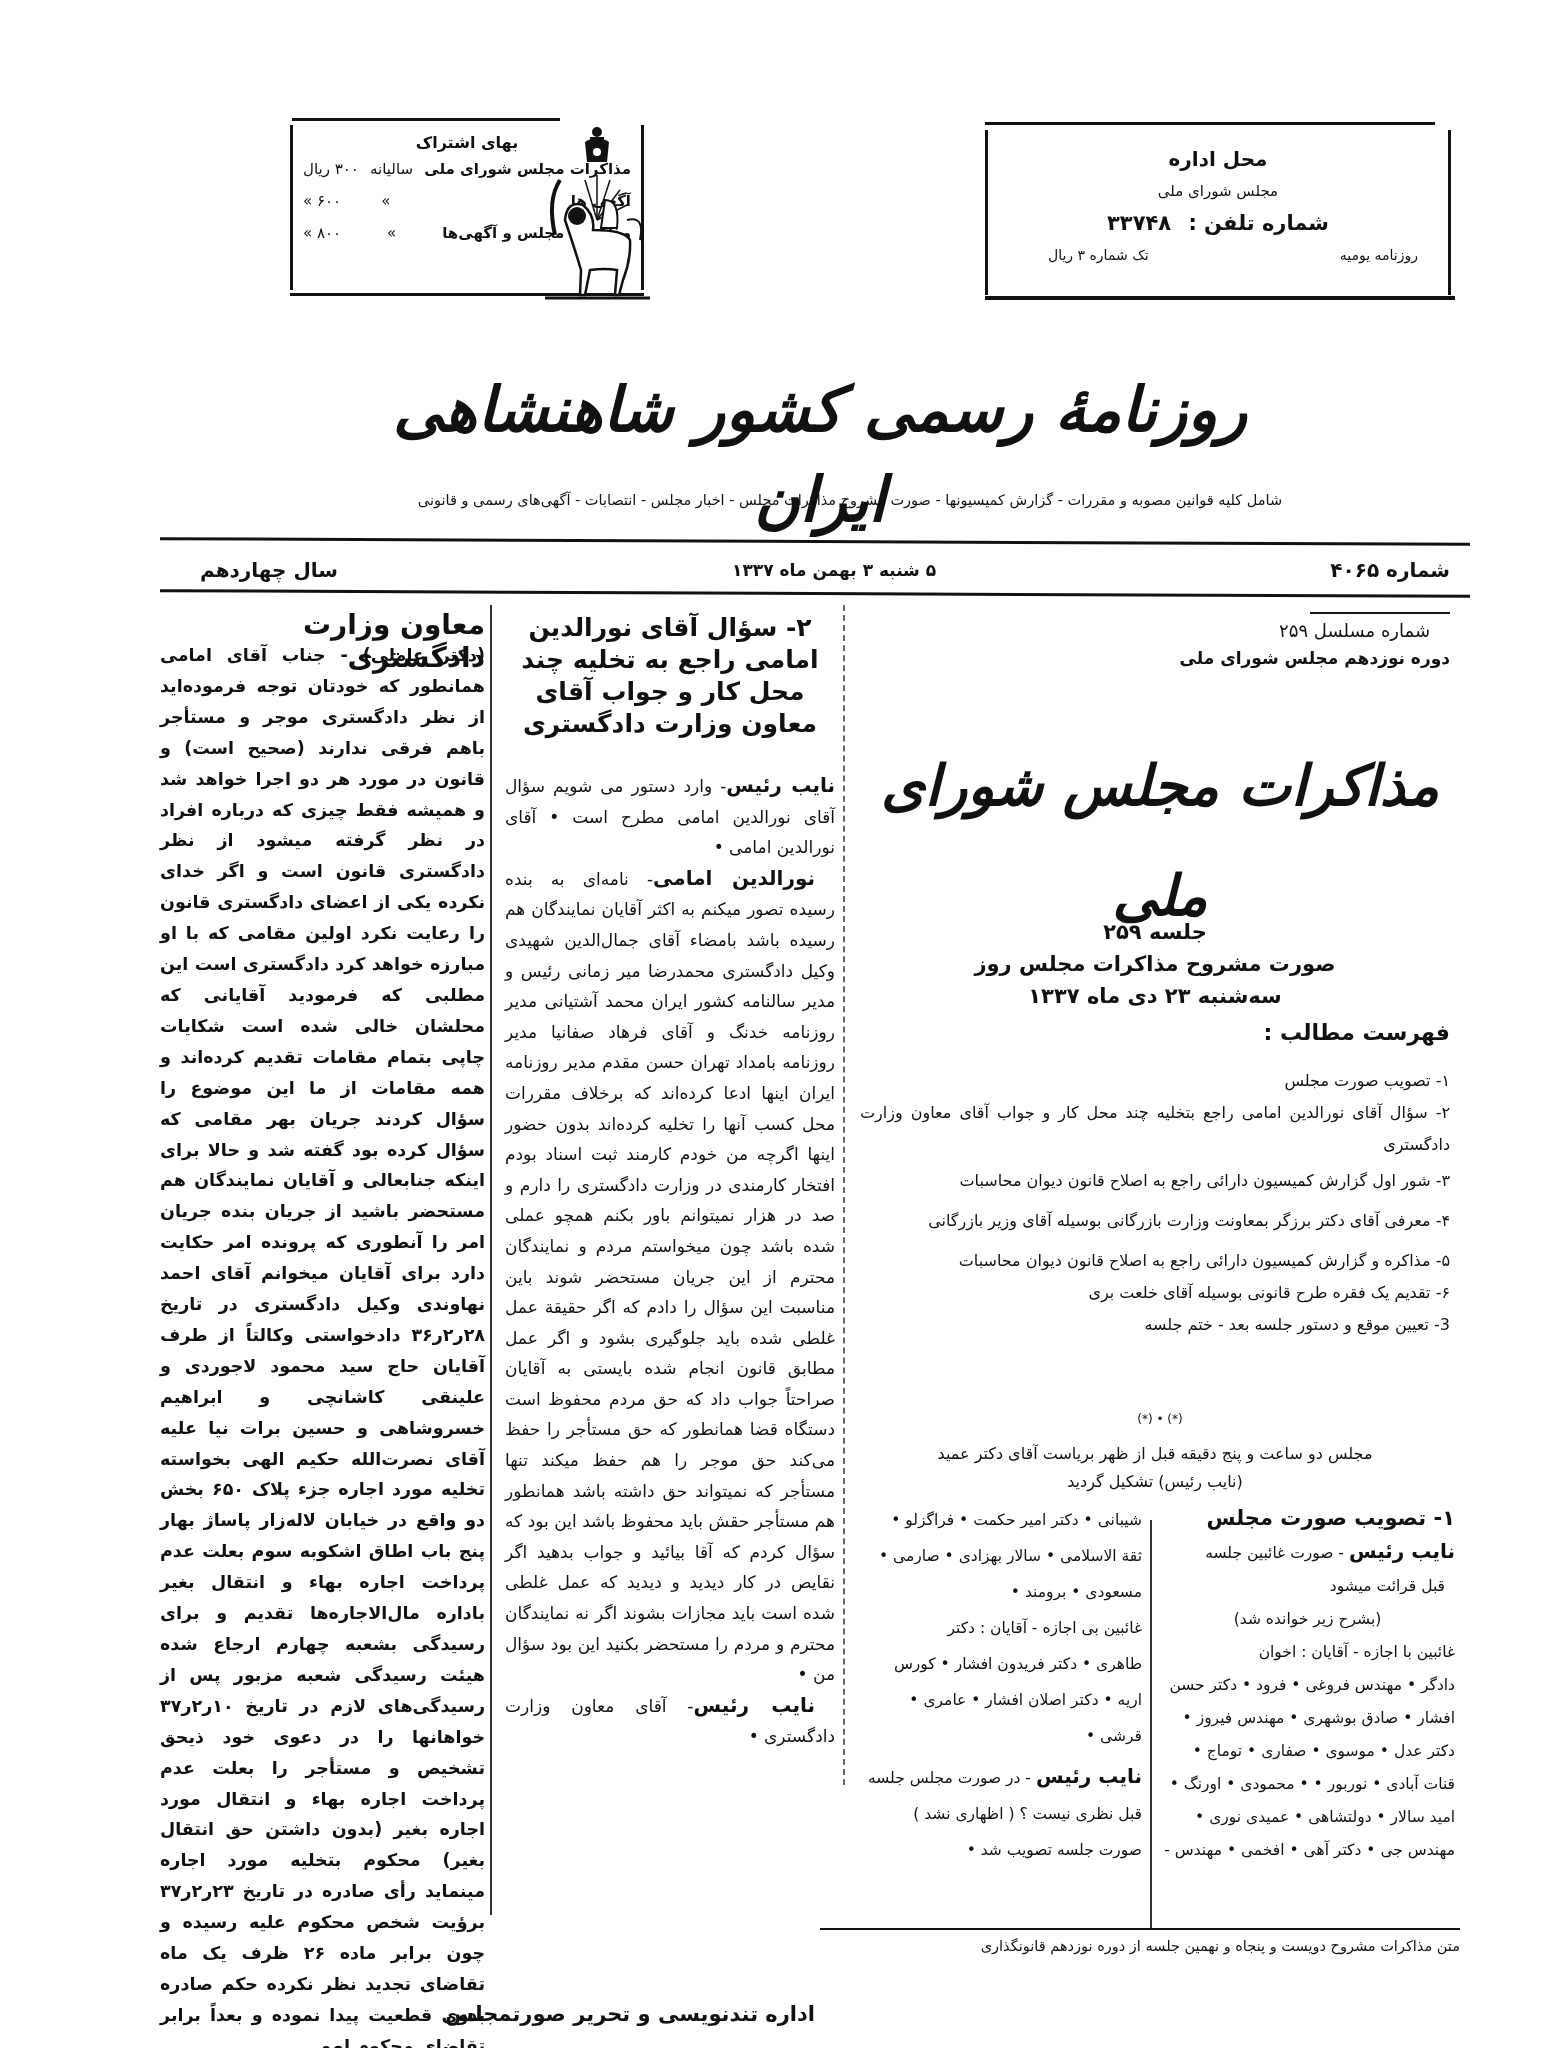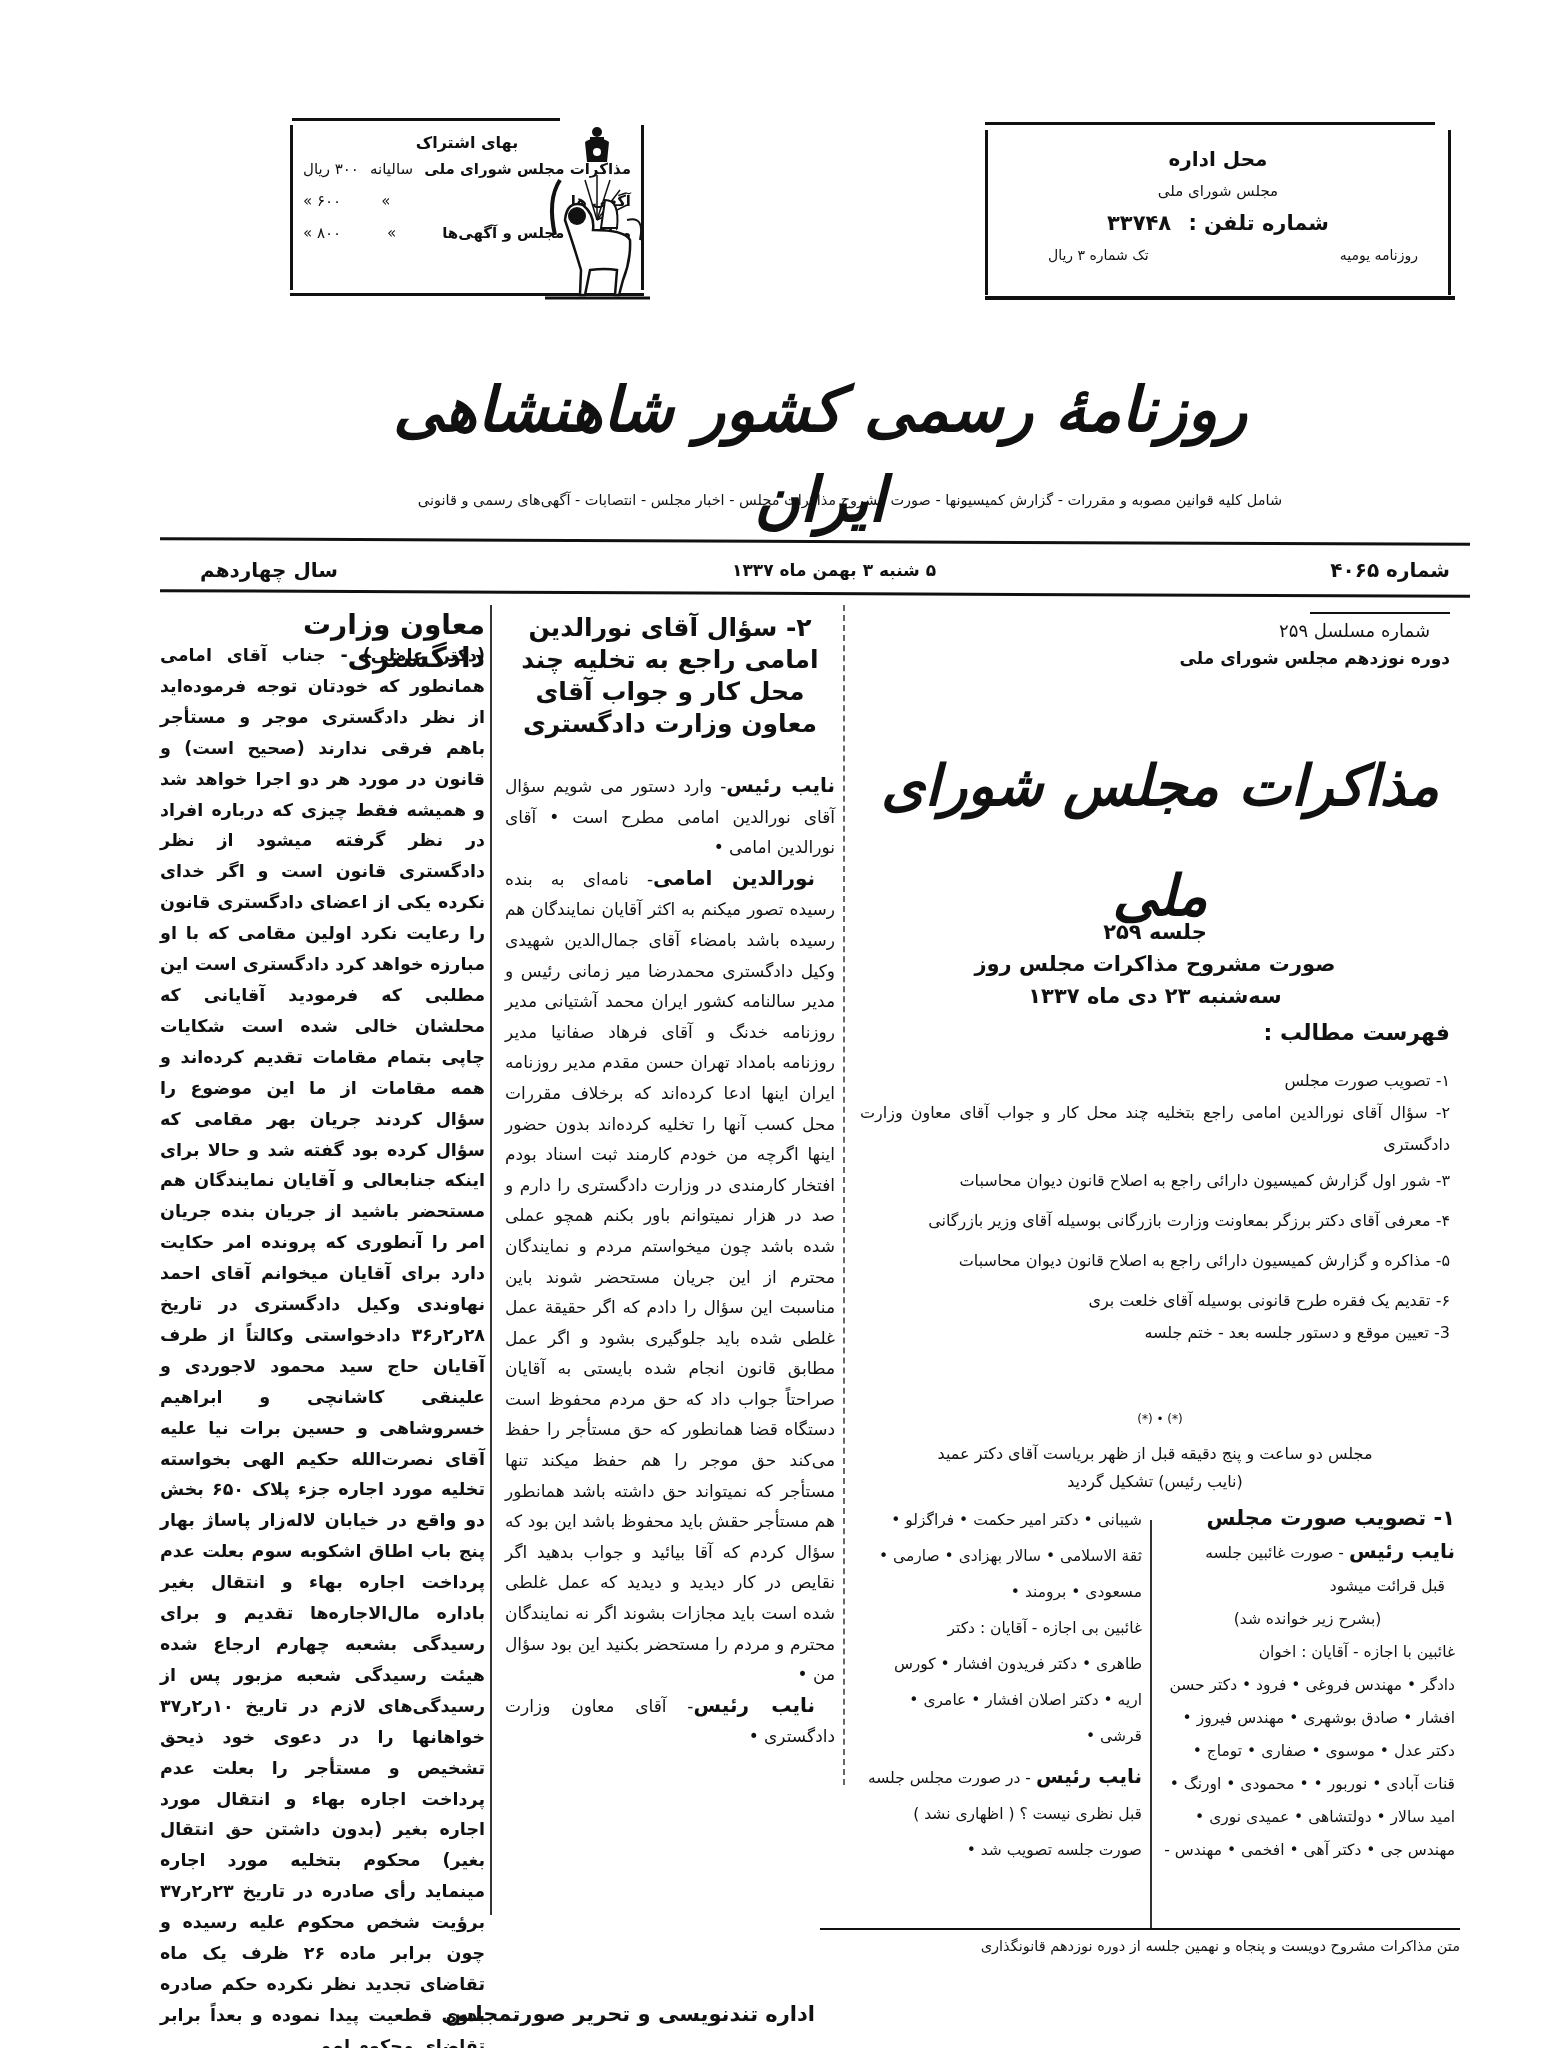--- a/index.html
+++ b/index.html
@@ -117,21 +117,21 @@
 <div class="abs rtl heading" style="left:860px; top:984px; width:590px; font-size:21px;">سه‌شنبه ۲۳ دی ماه ۱۳۳۷</div>
 
 <div class="abs rtl" style="left:860px; top:1020px; width:590px; text-align:right; font-size:22px; font-weight:bold;">فهرست مطالب :</div>
 
 <div class="col" style="left:860px; top:1065px; width:590px; font-size:16px; line-height:32px;">
   <p>۱- تصویب صورت مجلس</p>
   <p>۲- سؤال آقای نورالدین امامی راجع بتخلیه چند محل کار و جواب آقای معاون وزارت دادگستری</p>
   <p style="margin-top:4px;">۳- شور اول گزارش کمیسیون دارائی راجع به اصلاح قانون دیوان محاسبات</p>
   <p style="margin-top:8px;">۴- معرفی آقای دکتر برزگر بمعاونت وزارت بازرگانی بوسیله آقای وزیر بازرگانی</p>
   <p style="margin-top:8px;">۵- مذاکره و گزارش کمیسیون دارائی راجع به اصلاح قانون دیوان محاسبات</p>
-  <p style="margin-top:8px; text-align:right; padding-right:0;">۶- تقدیم یک فقره طرح قانونی بوسیله آقای خلعت بری</p>
+  <p style="margin-top:0; text-align:right; padding-right:0;">۶- تقدیم یک فقره طرح قانونی بوسیله آقای خلعت بری</p>
   <p style="text-align:right;">3- تعیین موقع و دستور جلسه بعد - ختم جلسه</p>
 </div>
 
 <div class="abs" style="left:1100px; top:1412px; width:120px; text-align:center; font-size:12px;">(*) • (*)</div>
 
 <div class="abs rtl" style="left:860px; top:1440px; width:590px; text-align:center; font-size:16px; line-height:28px;">
   <div>مجلس دو ساعت و پنج دقیقه قبل از ظهر بریاست آقای دکتر عمید</div>
   <div>(نایب رئیس) تشکیل گردید</div>
 </div>
 

